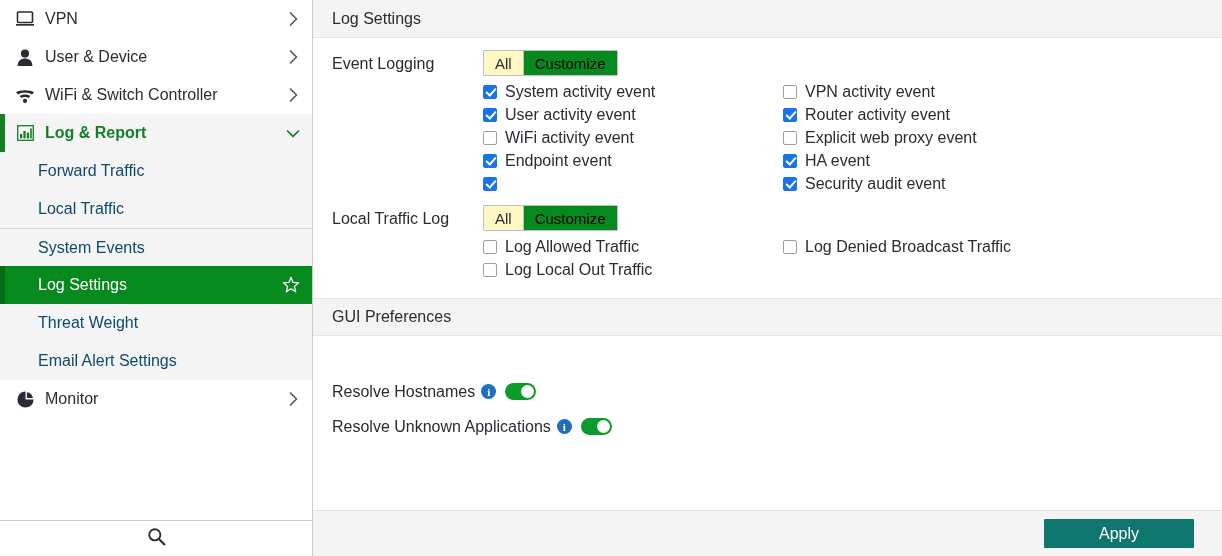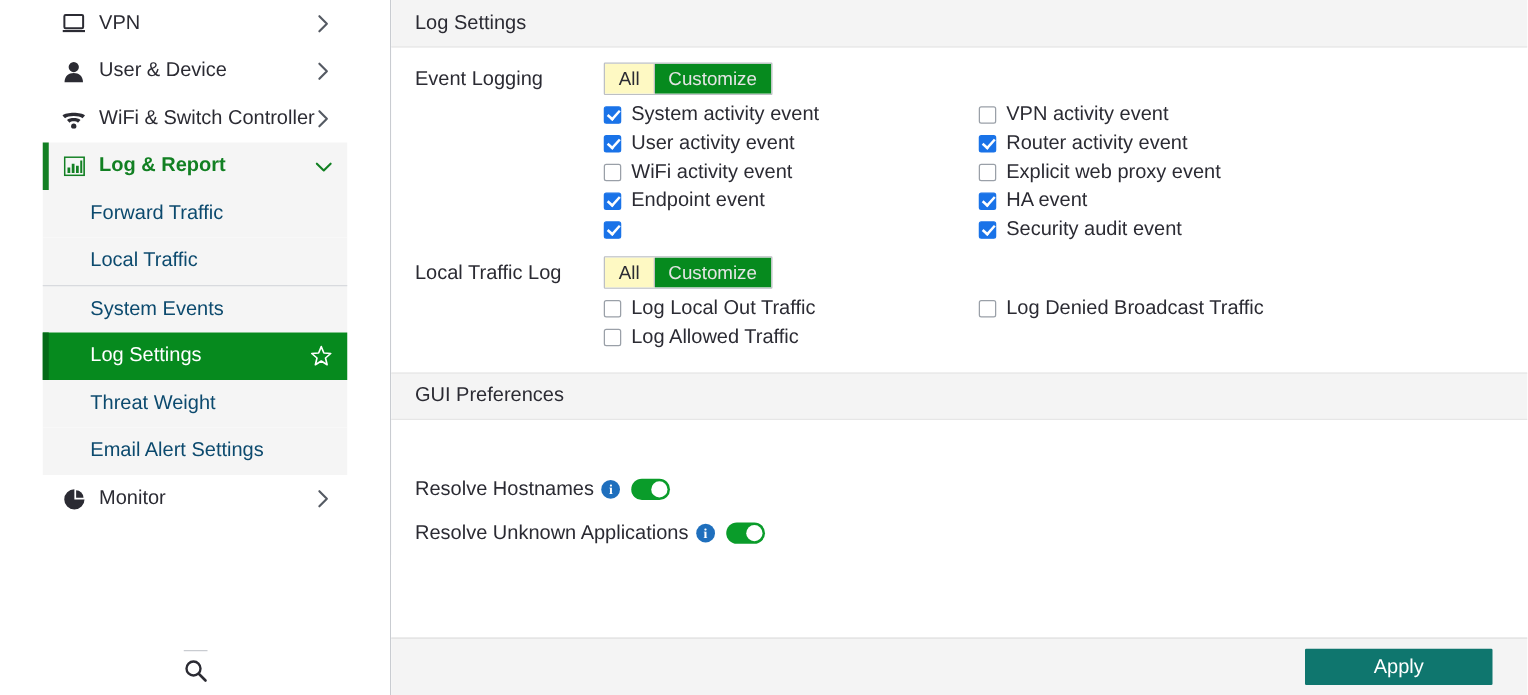--- a/index.html
+++ b/index.html
@@ -20,21 +20,20 @@
   
   .sidebar {
     width: 313px;
     height: 556px;
     background: #ffffff;
     border-right: 1px solid #c9ccd1;
     display: flex;
     flex-direction: column;
     position: relative;
     flex: 0 0 313px;
-    align-items: center;
   }
   .nav-list {
     flex: 1 1 auto;
     overflow: hidden;
   }
   .nav-item {
     position: relative;
     height: 38px;
     display: flex;
     align-items: center;
@@ -169,21 +168,21 @@
     padding: 0 11px;
     font-size: 15px;
     background: #fef9c3;
     color: #2b2b33;
     cursor: pointer;
     border-right: 1px solid #bcbfc4;
   }
   .seg:last-child { border-right: none; }
   .seg.sel {
     background: #068a1e;
-    color: #e5e5e5;
+    color: #000000;
   }
 
   
   .cb-grid {
     display: flex;
     margin-top: 4px;
   }
   .cb-col { width: 300px; flex: 0 0 300px; }
   .cb-row {
     display: flex;
@@ -509,25 +508,25 @@
         <div class="row-label">Local Traffic Log</div>
         <div class="row-control">
           <div class="segmented">
             <span class="seg">All</span>
             <span class="seg sel">Customize</span>
           </div>
           <div class="cb-grid">
             <div class="cb-col">
               <div class="cb-row">
                   <span class="cb"></span>
+                  <span>Log Allowed Traffic</span>
+                </div>
+              <div class="cb-row">
+                  <span class="cb"></span>
                   <span>Log Local Out Traffic</span>
-                </div>
-              <div class="cb-row">
-                  <span class="cb"></span>
-                  <span>Log Allowed Traffic</span>
                 </div>
             </div>
             <div class="cb-col">
               <div class="cb-row">
                   <span class="cb"></span>
                   <span>Log Denied Broadcast Traffic</span>
                 </div>
             </div>
           </div>
         </div>

